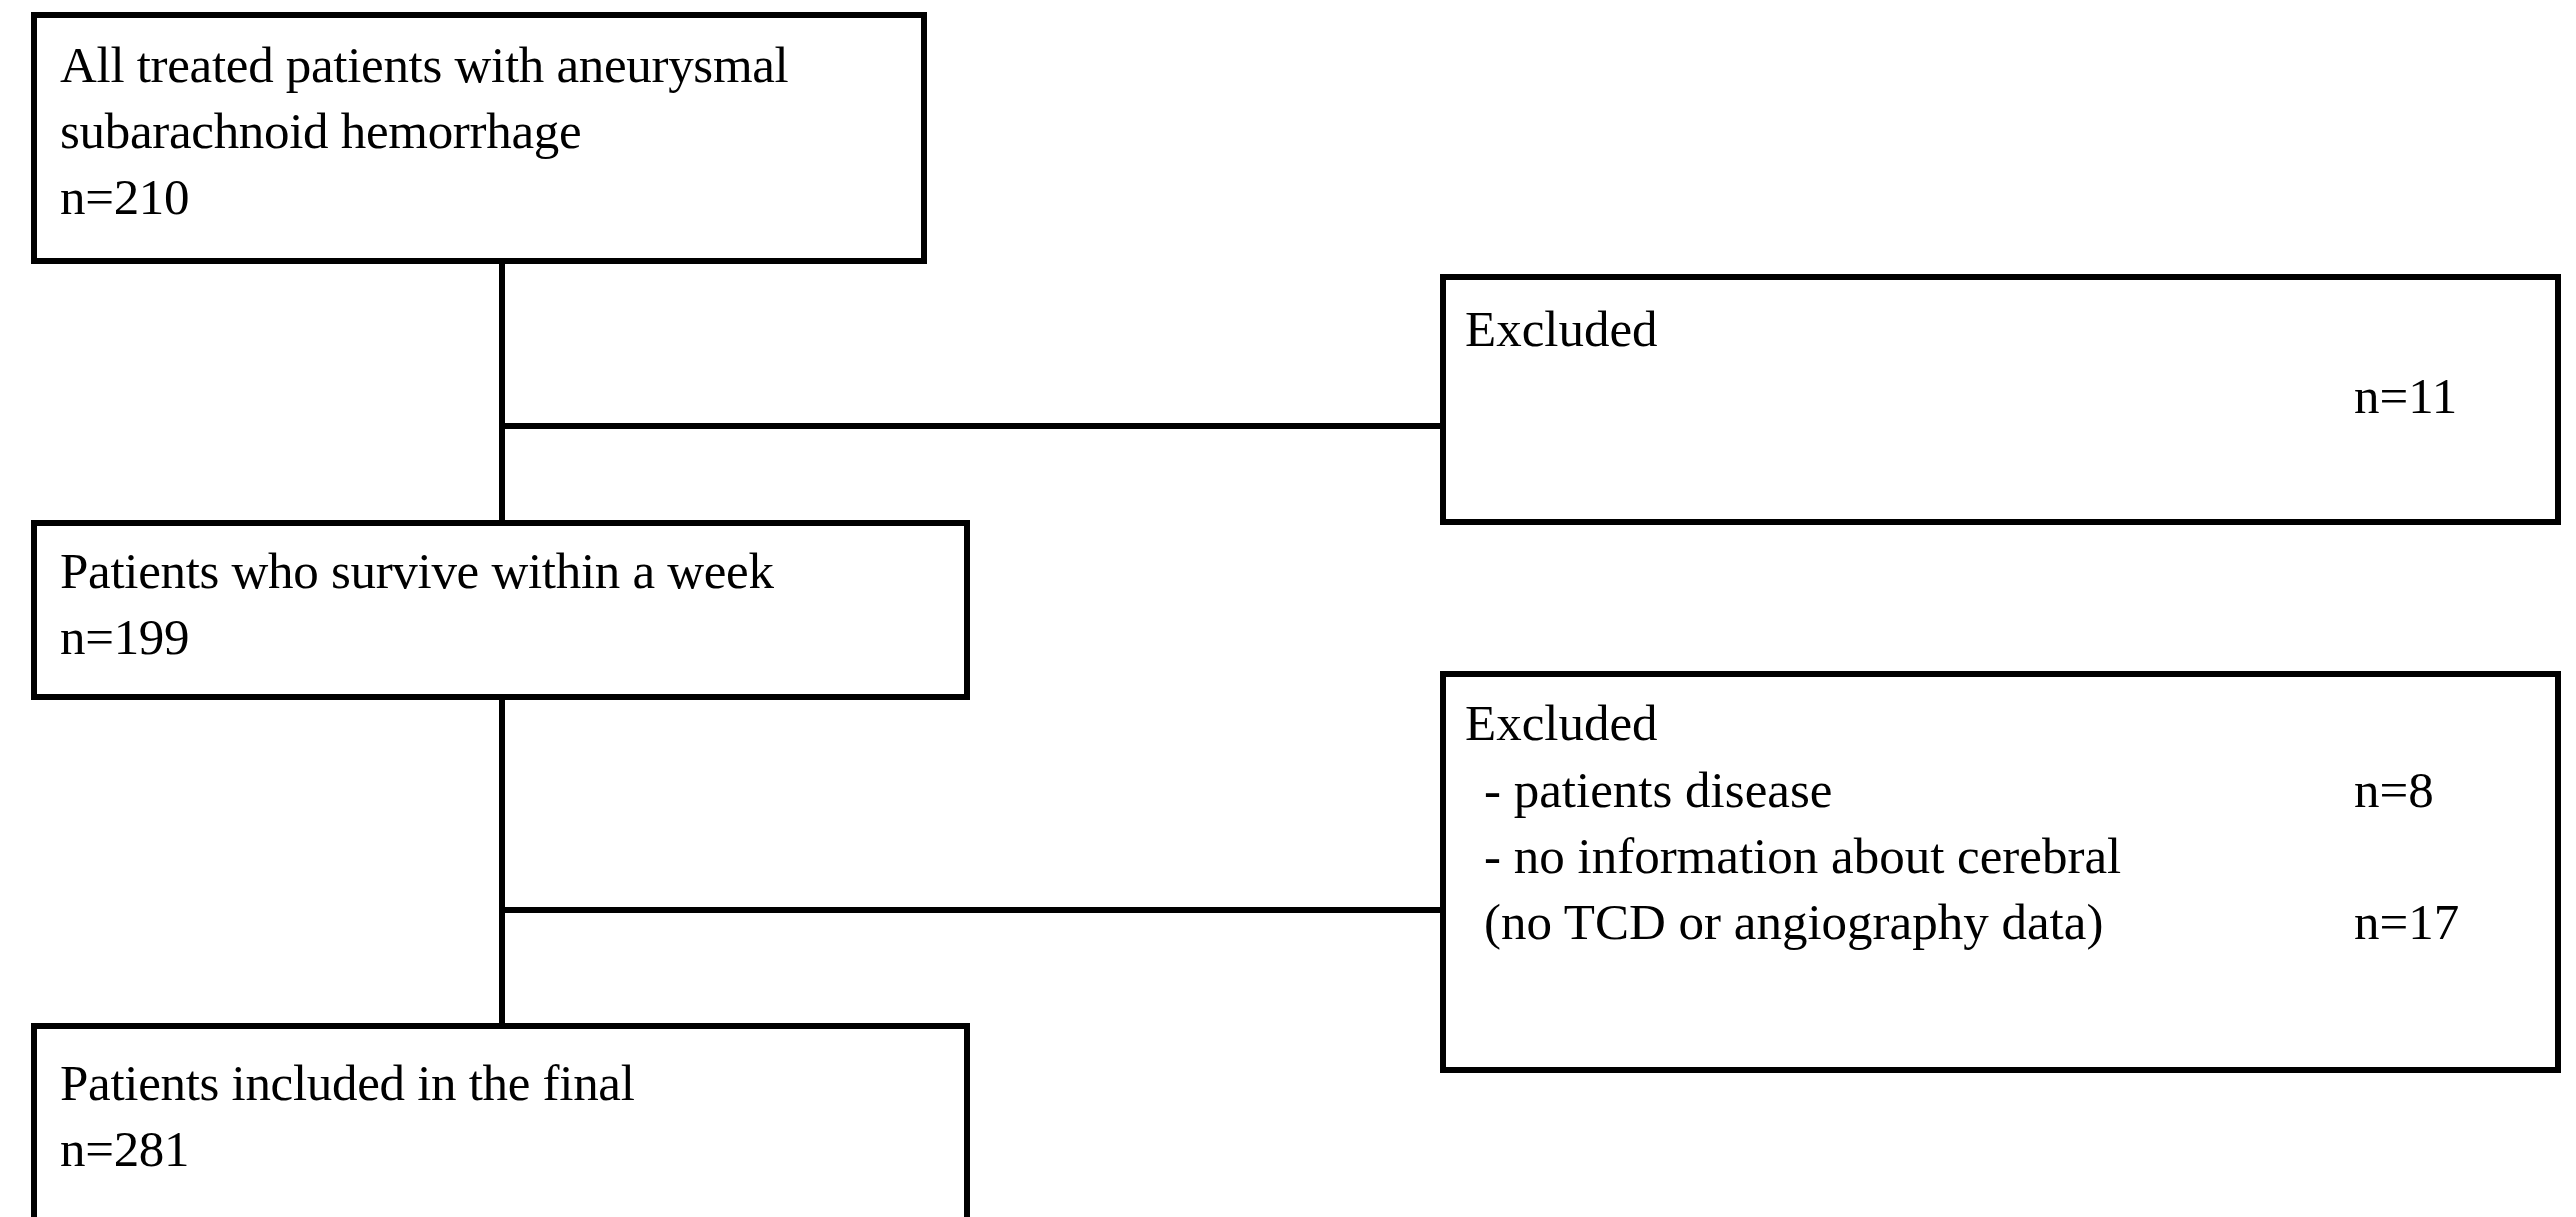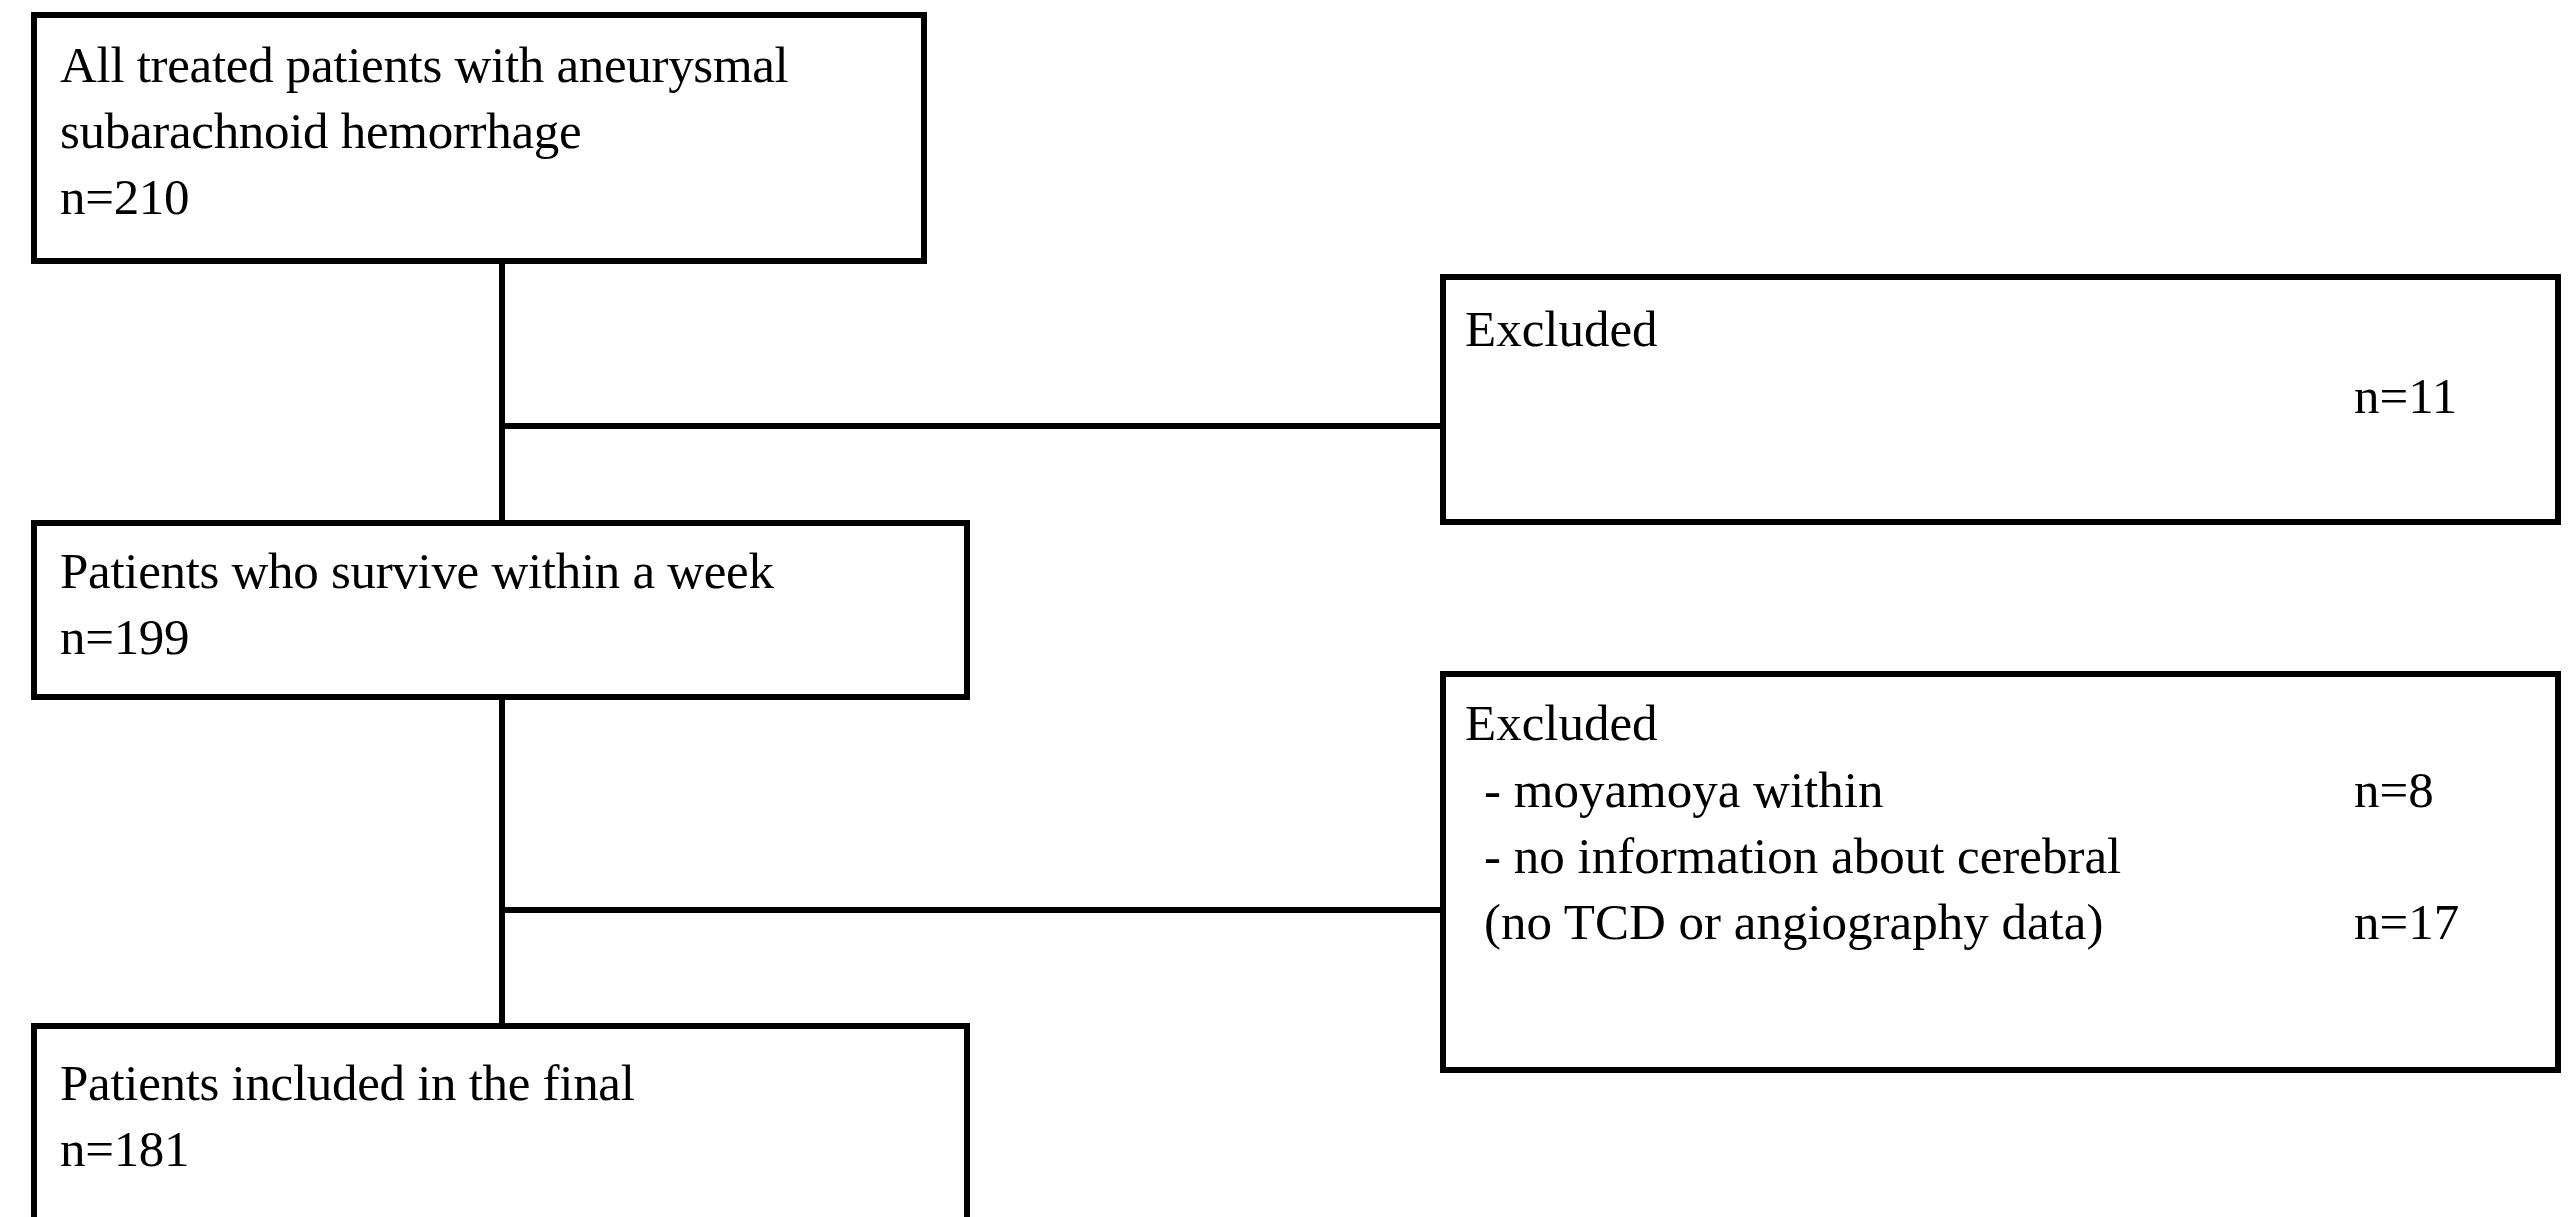--- a/index.html
+++ b/index.html
@@ -123,38 +123,38 @@
 <span>n=210</span></div>
   </div>
 
   <div class="flow-box" id="box-survivors">
     <div class="box-text"><span>Patients who survive within a week</span>
 <span>n=199</span></div>
   </div>
 
   <div class="flow-box" id="box-included">
     <div class="box-text"><span>Patients included in the final</span>
-<span>n=181</span></div>
+<span>n=281</span></div>
   </div>
 
   <div class="flow-box" id="box-excluded-1">
     <div class="excl-body">
       <div class="excl-title">Excluded</div>
       <div class="excl-row excl-row-rel">
         <span class="count">n=11</span>
       </div>
     </div>
   </div>
 
   <div class="flow-box" id="box-excluded-2">
     <div class="excl-body">
       <div class="excl-title">Excluded</div>
 
       <div class="excl-row excl-row-rel">
-        <span class="reason"><span>-</span> <span>moyamoya within</span></span>
+        <span class="reason"><span>-</span> <span>patients disease</span></span>
         <span class="count">n=8</span>
       </div>
 
       <div class="excl-row excl-row-rel">
         <span class="reason"><span>-</span> <span>no information about cerebral</span></span>
       </div>
 
 
       <div class="excl-row excl-row-rel">
         <span class="reason">(no TCD or angiography data)</span>

